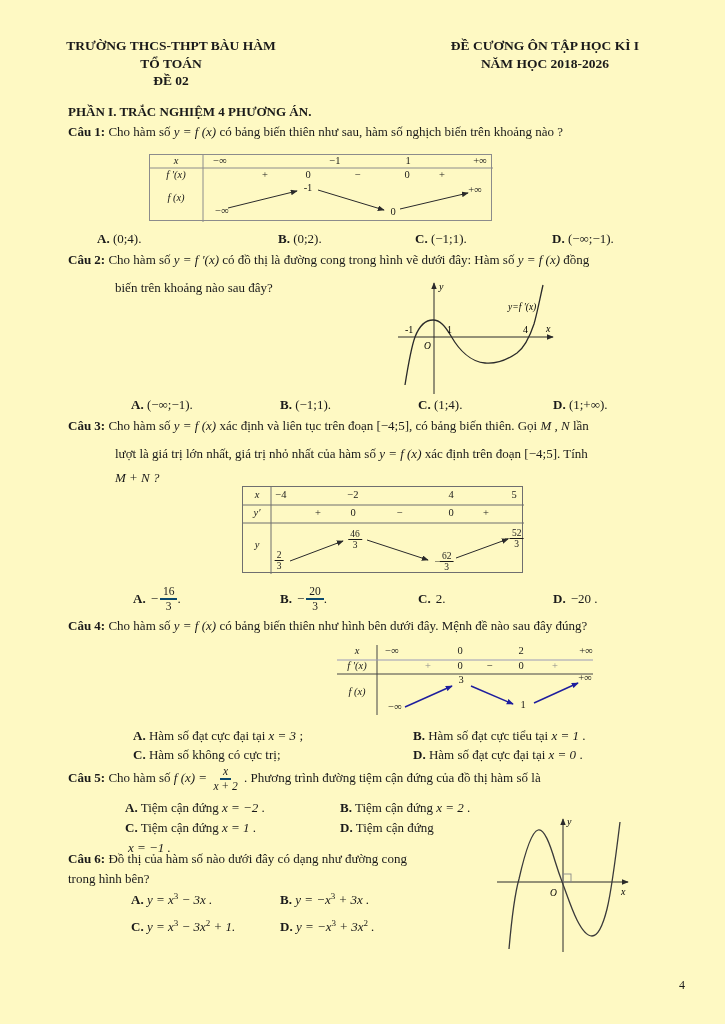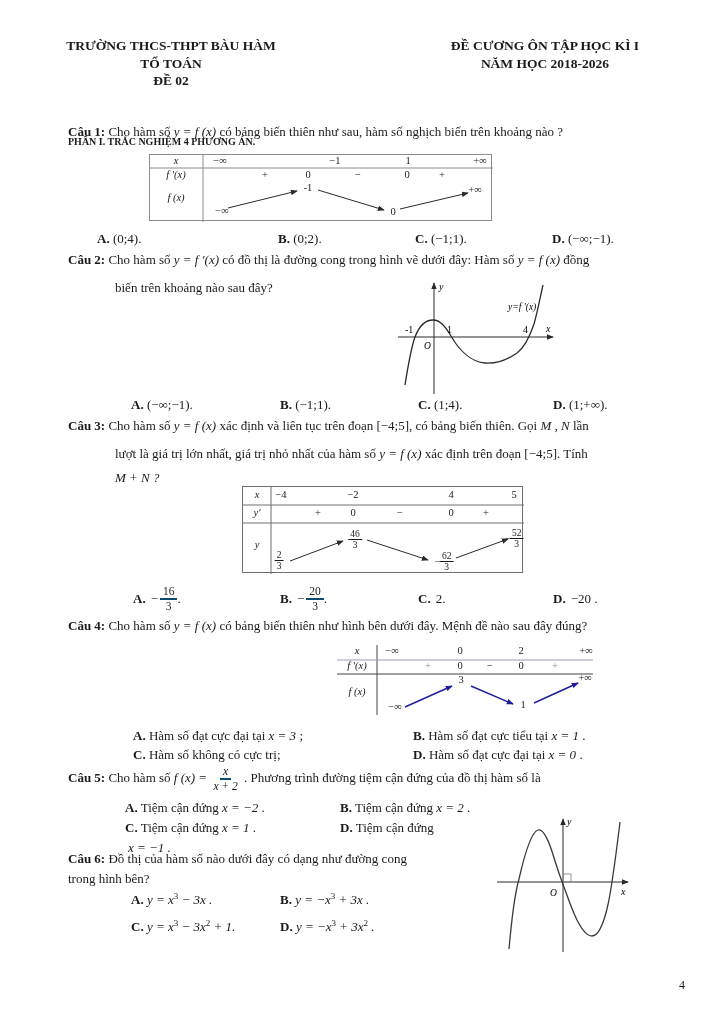--- a/index.html
+++ b/index.html
@@ -1,23 +1,23 @@
 <!DOCTYPE html>
 <html><head>
 <meta charset="utf-8">
 <style>
   html,body{margin:0;padding:0;background:#e8e8e8;}
-  .page{position:relative;width:725px;height:1024px;background:#ffffff;margin:0 auto;
+  .page{position:relative;width:725px;height:1024px;background:#fef9c3;margin:0 auto;
         font-family:"Liberation Serif","DejaVu Serif",serif;color:#1a1a1a;overflow:hidden;}
   .abs{position:absolute;white-space:nowrap;}
   .m{font-style:italic;}
   .line{font-size:13px;}
   .opt{font-size:13px;}
   .hdr{font-weight:bold;font-size:13.5px;line-height:17.5px;text-align:center;}
-  .part{font-weight:bold;font-size:10px;margin-top:32px;}
+  .part{font-weight:bold;font-size:13px;}
   
   .vt{box-sizing:border-box;}
   .vt svg{position:absolute;left:0;top:0;}
   .vtx{position:absolute;font-size:10.5px;transform:translateX(-50%);line-height:1;}
   .frw{position:absolute;display:flex;align-items:center;transform:translateX(-50%);
        font-size:9.5px;line-height:1.1;}
   .frs{display:flex;flex-direction:column;align-items:center;}
   .frs .n{border-bottom:0.8px solid #1a1a1a;padding:0 2px;}
   .frs .d{padding:0 2px;}
   

